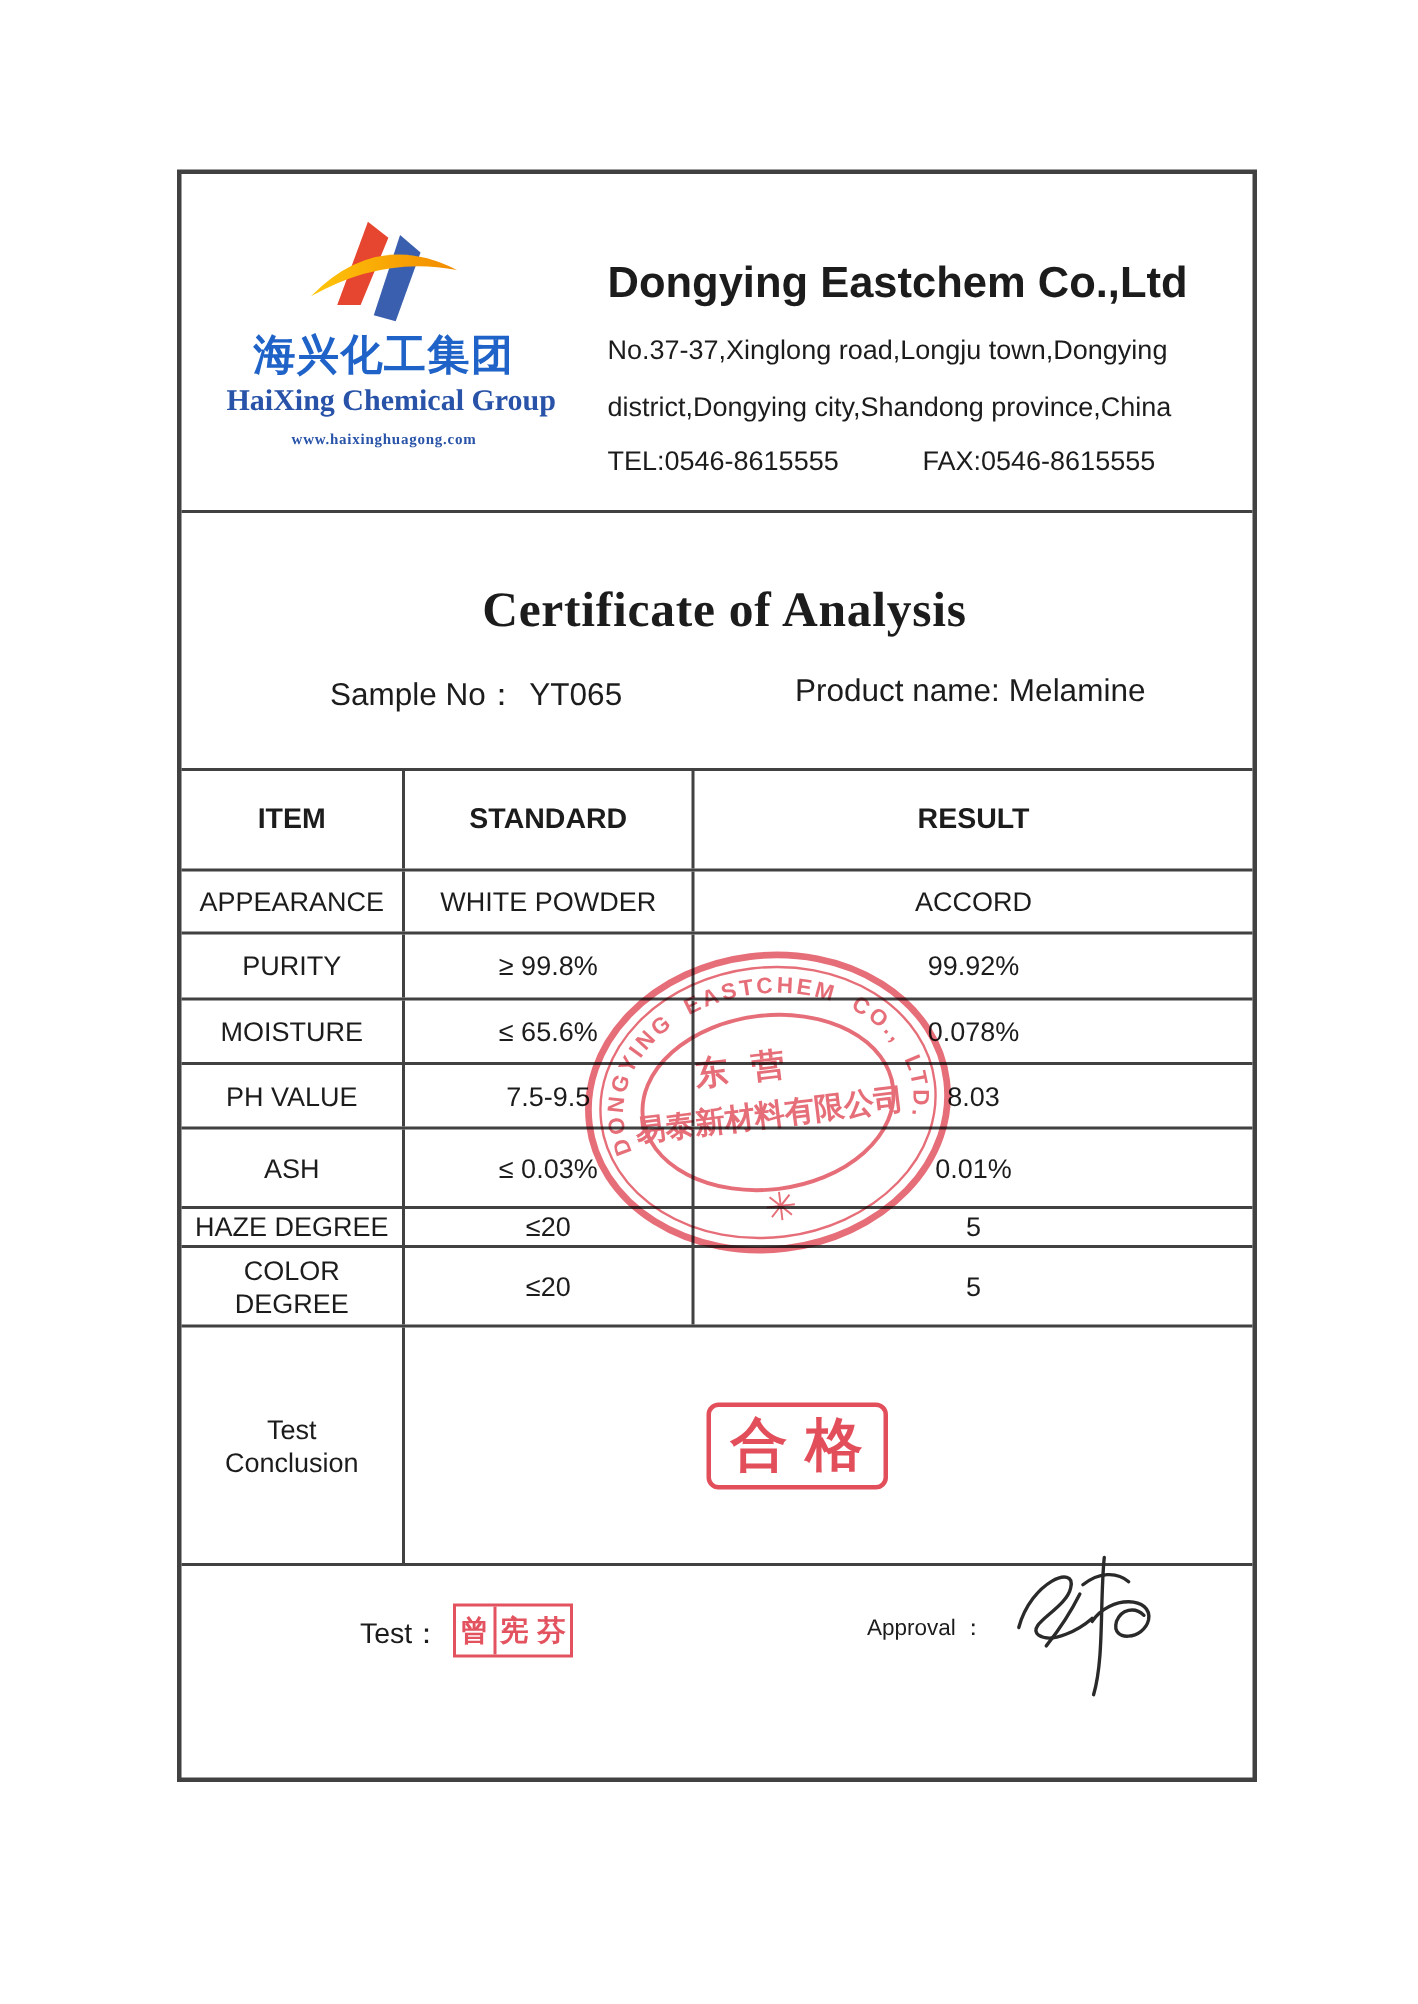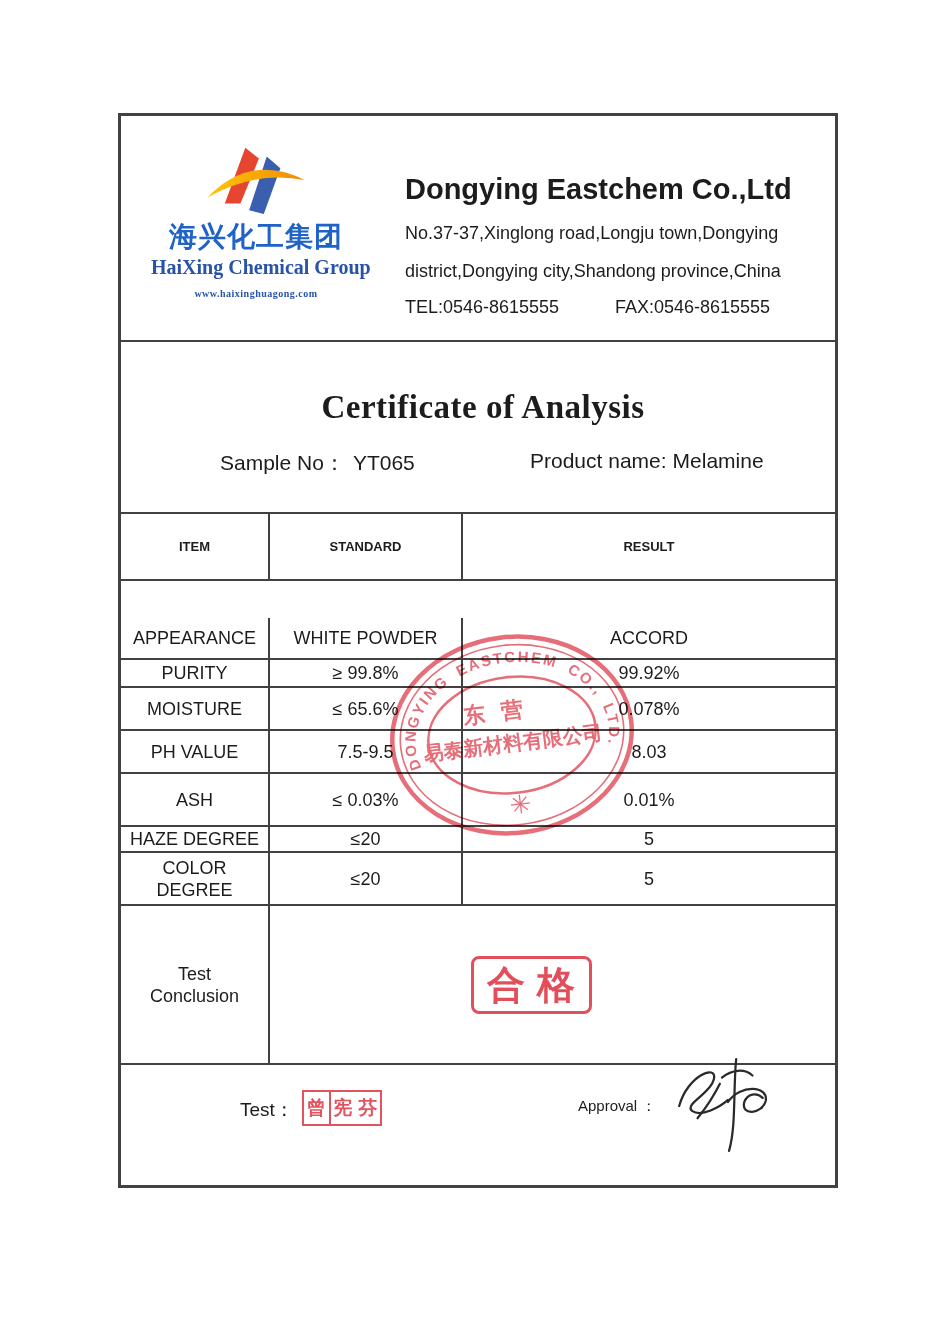--- a/index.html
+++ b/index.html
@@ -38,22 +38,22 @@
   .product .val{margin-left:6px;}
 
   
   .coa-table{flex:none;}
   .row{display:flex; border-bottom:2px solid var(--line); flex:none;}
   .cell{display:flex; align-items:center; justify-content:center; text-align:center; font-size:18px; line-height:22px;}
   .c-item{width:149px; border-right:2px solid var(--line);}
   .c-std{width:193px; border-right:2px solid var(--line);}
   .c-res{flex:1;}
   .c-merged{flex:1;padding-left:12px;}
-  .r-hdr{height:67px;} .r-hdr .cell{font-weight:bold; font-size:13px;}
-  .r-0{height:42px;margin-top:37px;} .r-1{height:28px;} .r-2{height:43px;} .r-3{height:43px;}
+  .r-hdr{height:67px;} .r-hdr .cell{font-weight:bold; font-size:19px;}
+  .r-0{height:42px;} .r-1{height:44px;} .r-2{height:43px;} .r-3{height:43px;}
   .r-4{height:53px;} .r-5{height:26px;} .r-6{height:53px;} .r-conc{height:159px;}
   .wrap-narrow{max-width:86px;}
   .conc-label{max-width:96px;}
   .pass-stamp{border:3.5px solid var(--pass-red); border-radius:8px; color:var(--pass-red);
               font-size:38px; font-weight:bold; letter-spacing:12px; padding:6px 2px 6px 13px;
               transform:translateX(-27px) ; opacity:.92; line-height:40px; white-space:nowrap;}
 
   
   .footer-sec{position:relative; flex:1;}
   .test-label{position:absolute; left:119px; top:32px; font-size:19px;}

